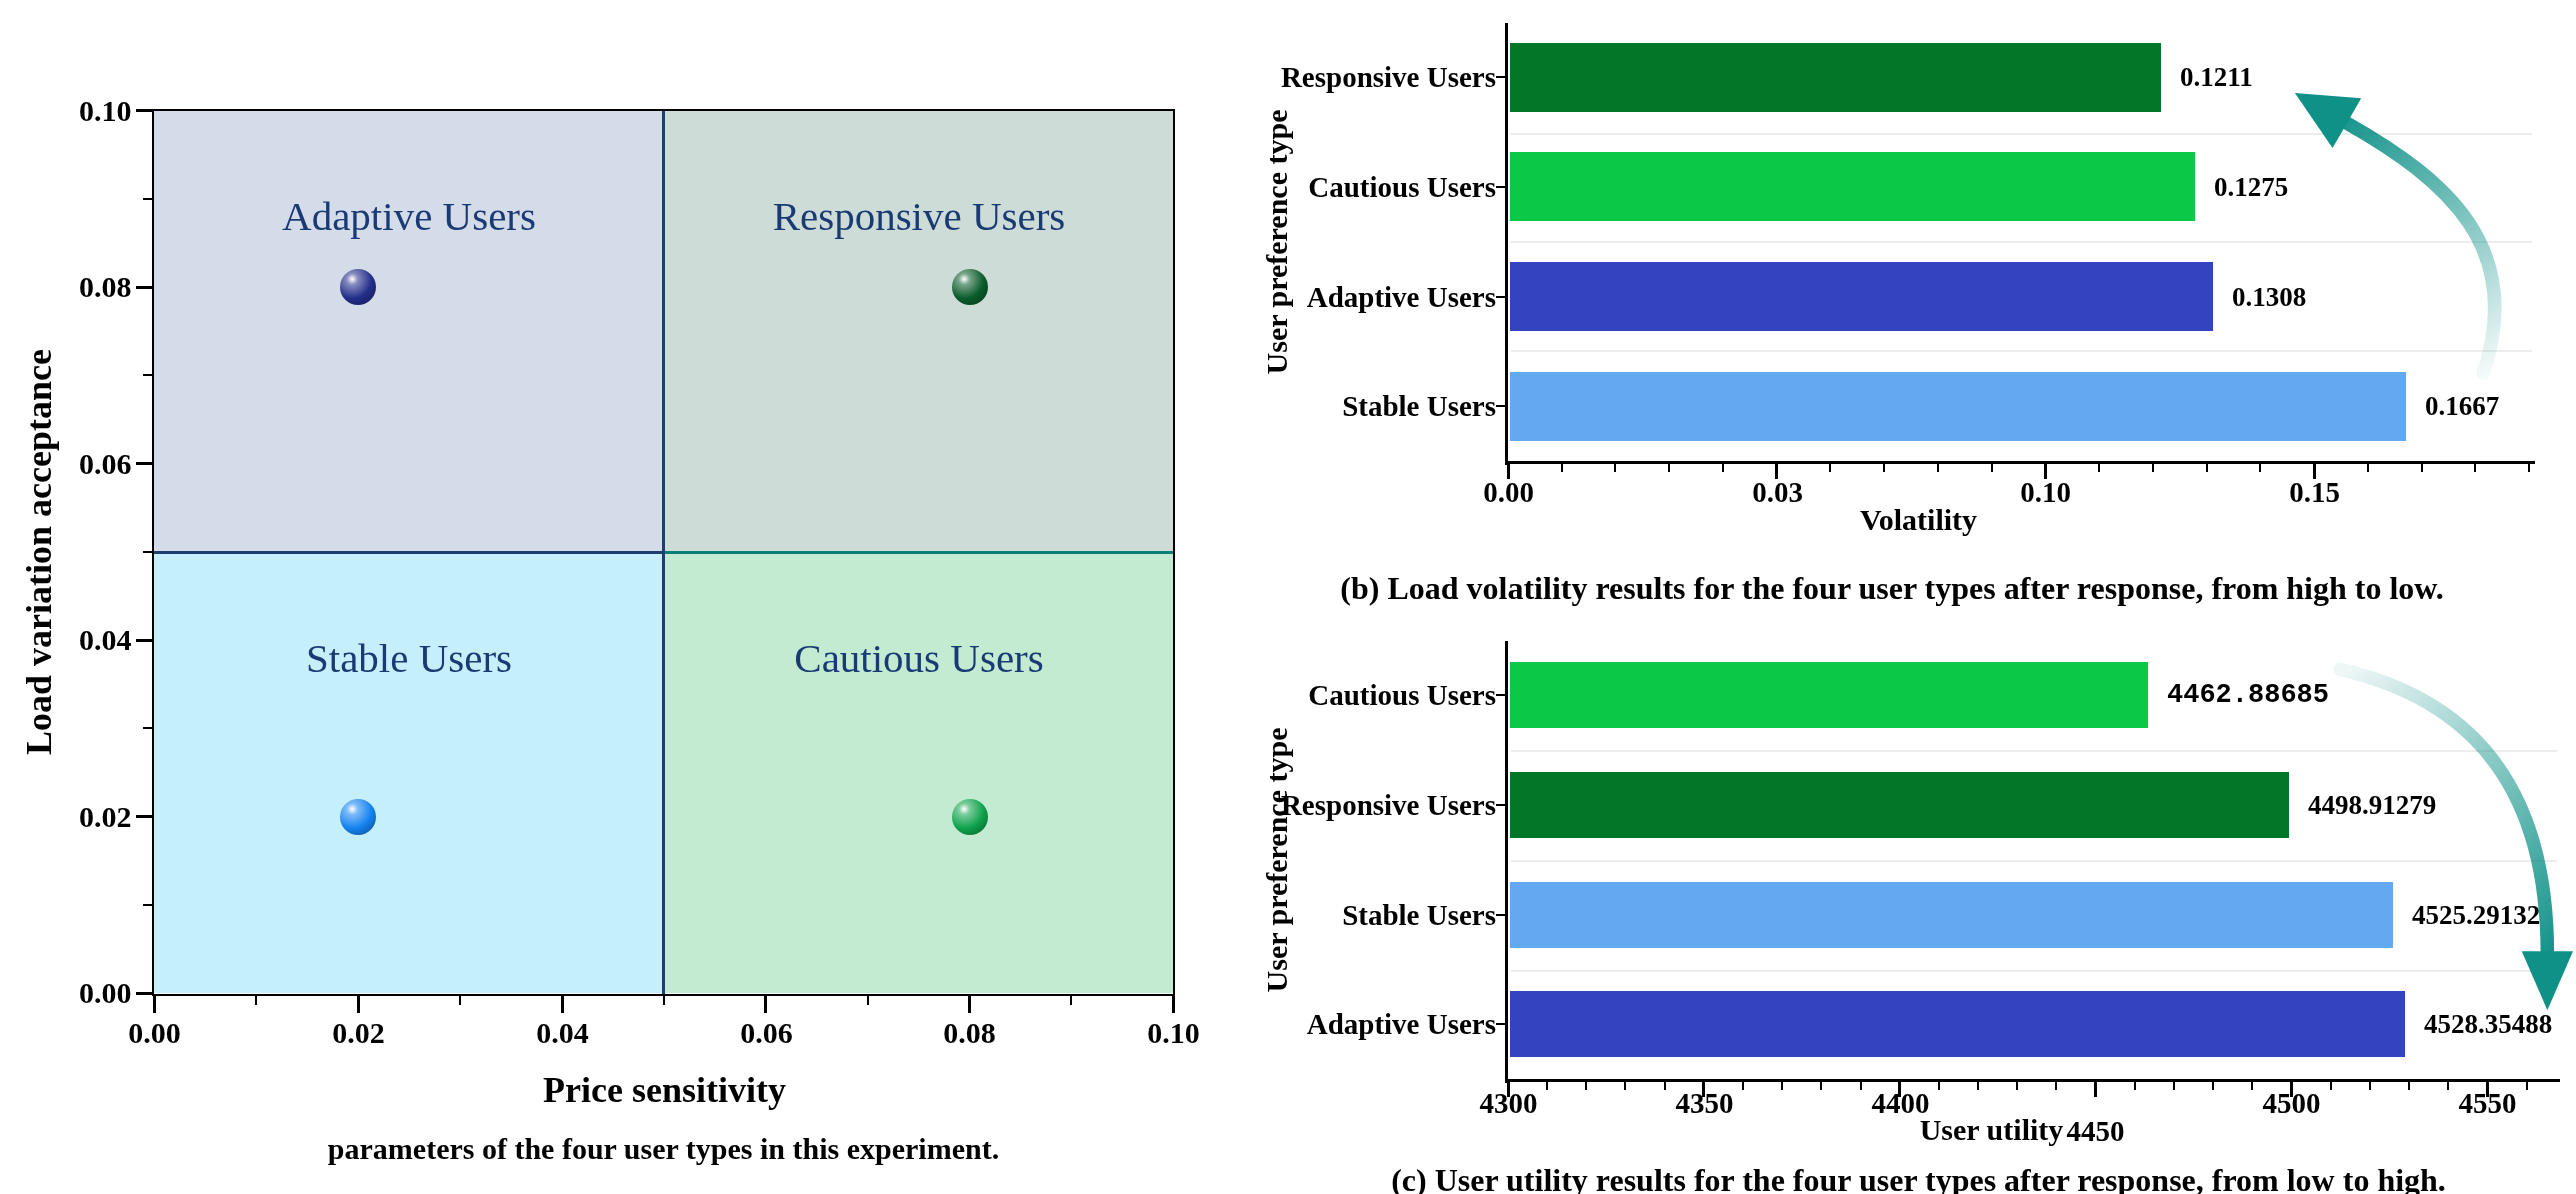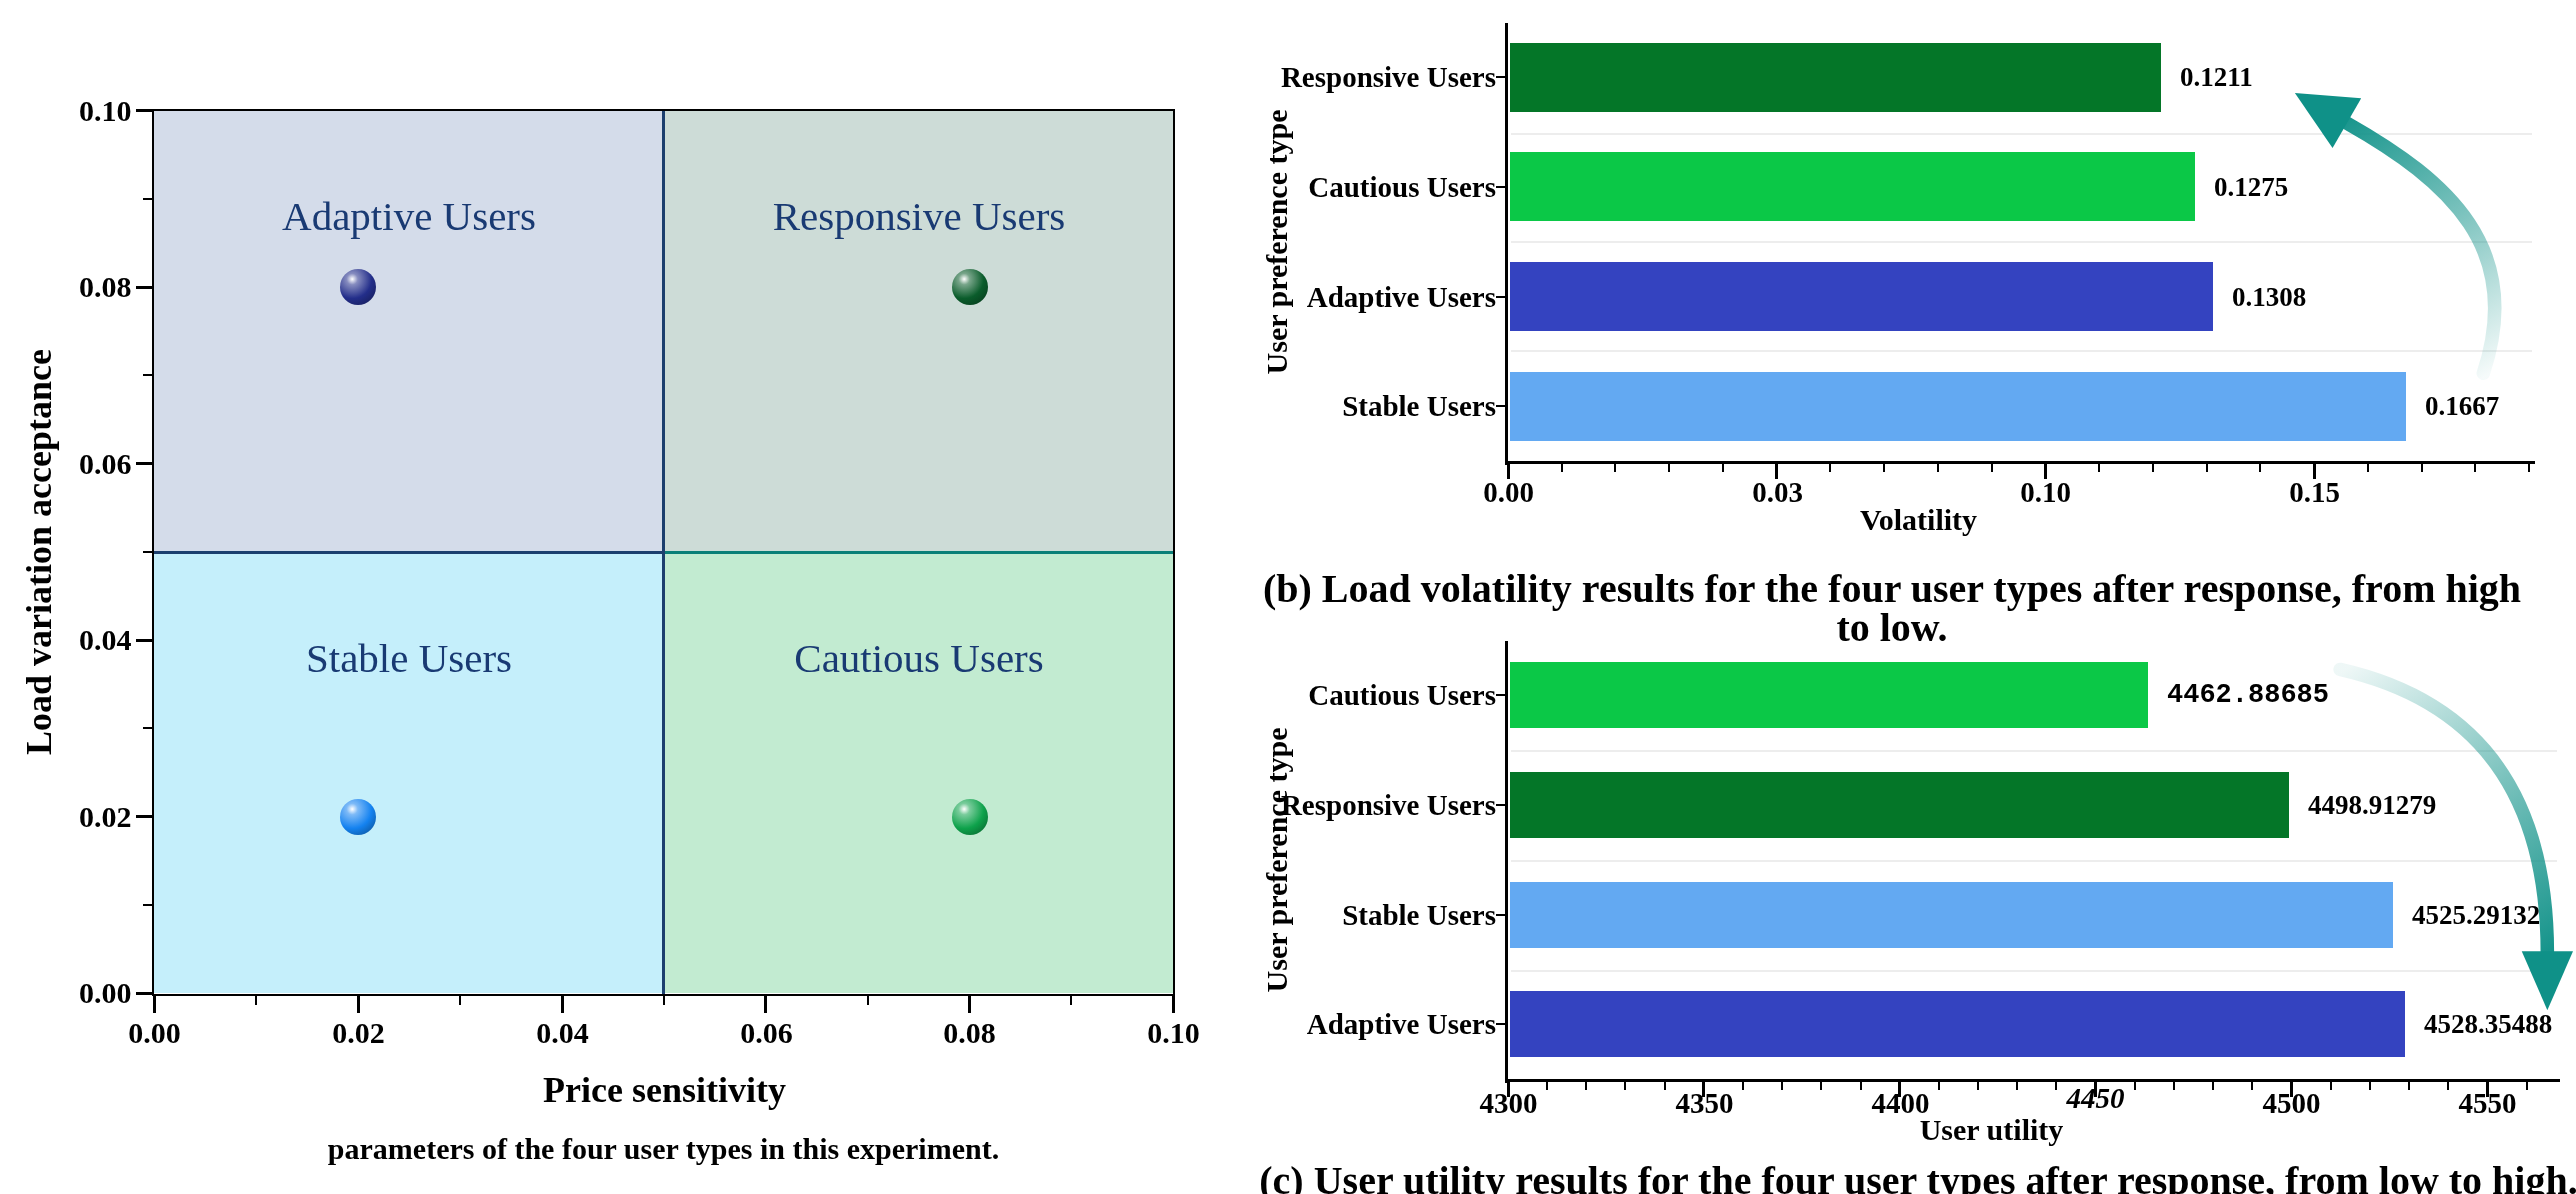--- a/index.html
+++ b/index.html
@@ -26,21 +26,21 @@
   .gridline{background:#ededed;height:1.5px;z-index:1;}
   .bar{z-index:2;}
   .cat-label{font-weight:bold;font-size:29px;line-height:36px;text-align:right;
     white-space:nowrap;z-index:3;}
   .val-label{font-weight:bold;font-size:27px;line-height:30px;white-space:nowrap;z-index:3;}
   .axis-line{background:#000;z-index:5;}
   .tick-label-bar{font-weight:bold;font-size:29px;line-height:36px;text-align:center;z-index:5;}
   .x-title-bar{font-weight:bold;font-size:30px;line-height:35px;text-align:center;z-index:5;}
   .y-title-bar{font-weight:bold;font-size:30px;white-space:nowrap;z-index:5;
     transform:translate(-50%,-50%) rotate(-90deg);}
-  .caption-bar{font-weight:bold;font-size:40px;line-height:39px;text-align:center;z-index:7;}
+  .caption-bar{font-weight:bold;font-size:32px;line-height:39px;text-align:center;z-index:7;}
   #arrow-overlay{left:0;top:0;z-index:6;pointer-events:none;}
 </style>
 </head>
 <body>
 
 <div id="canvas">
 
   <div class="abs" id="plot-a-border"></div>
   <div class="abs axis-title-a" id="y-title-a">Load variation acceptance</div>
   <div class="abs axis-title-a" id="x-title-a">Price sensitivity</div>
@@ -193,21 +193,21 @@
     <div class="abs tick" style="left: 1496px; top: 1023px; width: 10.6px; height: 2.3px;"></div>
     <div class="abs axis-line" style="left: 1505px; top: 641px; width: 3px; height: 442px;"></div>
     <div class="abs axis-line" style="left: 1505px; top: 1079px; width: 1055px; height: 3px;"></div>
     <div class="abs tick" style="left: 1507px; top: 1082px; width: 3px; height: 15px;"></div>
     <div class="abs tick-label-bar" style="left: 1448px; top: 1085px; width: 121px;">4300</div>
     <div class="abs tick" style="left: 1702px; top: 1082px; width: 3px; height: 15px;"></div>
     <div class="abs tick-label-bar" style="left: 1644px; top: 1085px; width: 121px;">4350</div>
     <div class="abs tick" style="left: 1898px; top: 1082px; width: 3px; height: 15px;"></div>
     <div class="abs tick-label-bar" style="left: 1840px; top: 1085px; width: 121px;">4400</div>
     <div class="abs tick" style="left: 2094px; top: 1082px; width: 3px; height: 15px;"></div>
-    <div class="abs tick-label-bar" style="left: 2035px; top: 1080px; width: 121px; font-style: italic;">4450</div>
+    <div class="abs tick-label-bar" style="left: 2035px; top: 1113px; width: 121px;">4450</div>
     <div class="abs tick" style="left: 2290px; top: 1082px; width: 3px; height: 15px;"></div>
     <div class="abs tick-label-bar" style="left: 2231px; top: 1085px; width: 121px;">4500</div>
     <div class="abs tick" style="left: 2486px; top: 1082px; width: 3px; height: 15px;"></div>
     <div class="abs tick-label-bar" style="left: 2427px; top: 1085px; width: 121px;">4550</div>
     <div class="abs tick" style="left: 1546px; top: 1082px; width: 2.3px; height: 8.3px;"></div>
     <div class="abs tick" style="left: 1585px; top: 1082px; width: 2.3px; height: 8.3px;"></div>
     <div class="abs tick" style="left: 1624px; top: 1082px; width: 2.3px; height: 8.3px;"></div>
     <div class="abs tick" style="left: 1664px; top: 1082px; width: 2.3px; height: 8.3px;"></div>
     <div class="abs tick" style="left: 1742px; top: 1082px; width: 2.3px; height: 8.3px;"></div>
     <div class="abs tick" style="left: 1781px; top: 1082px; width: 2.3px; height: 8.3px;"></div>

